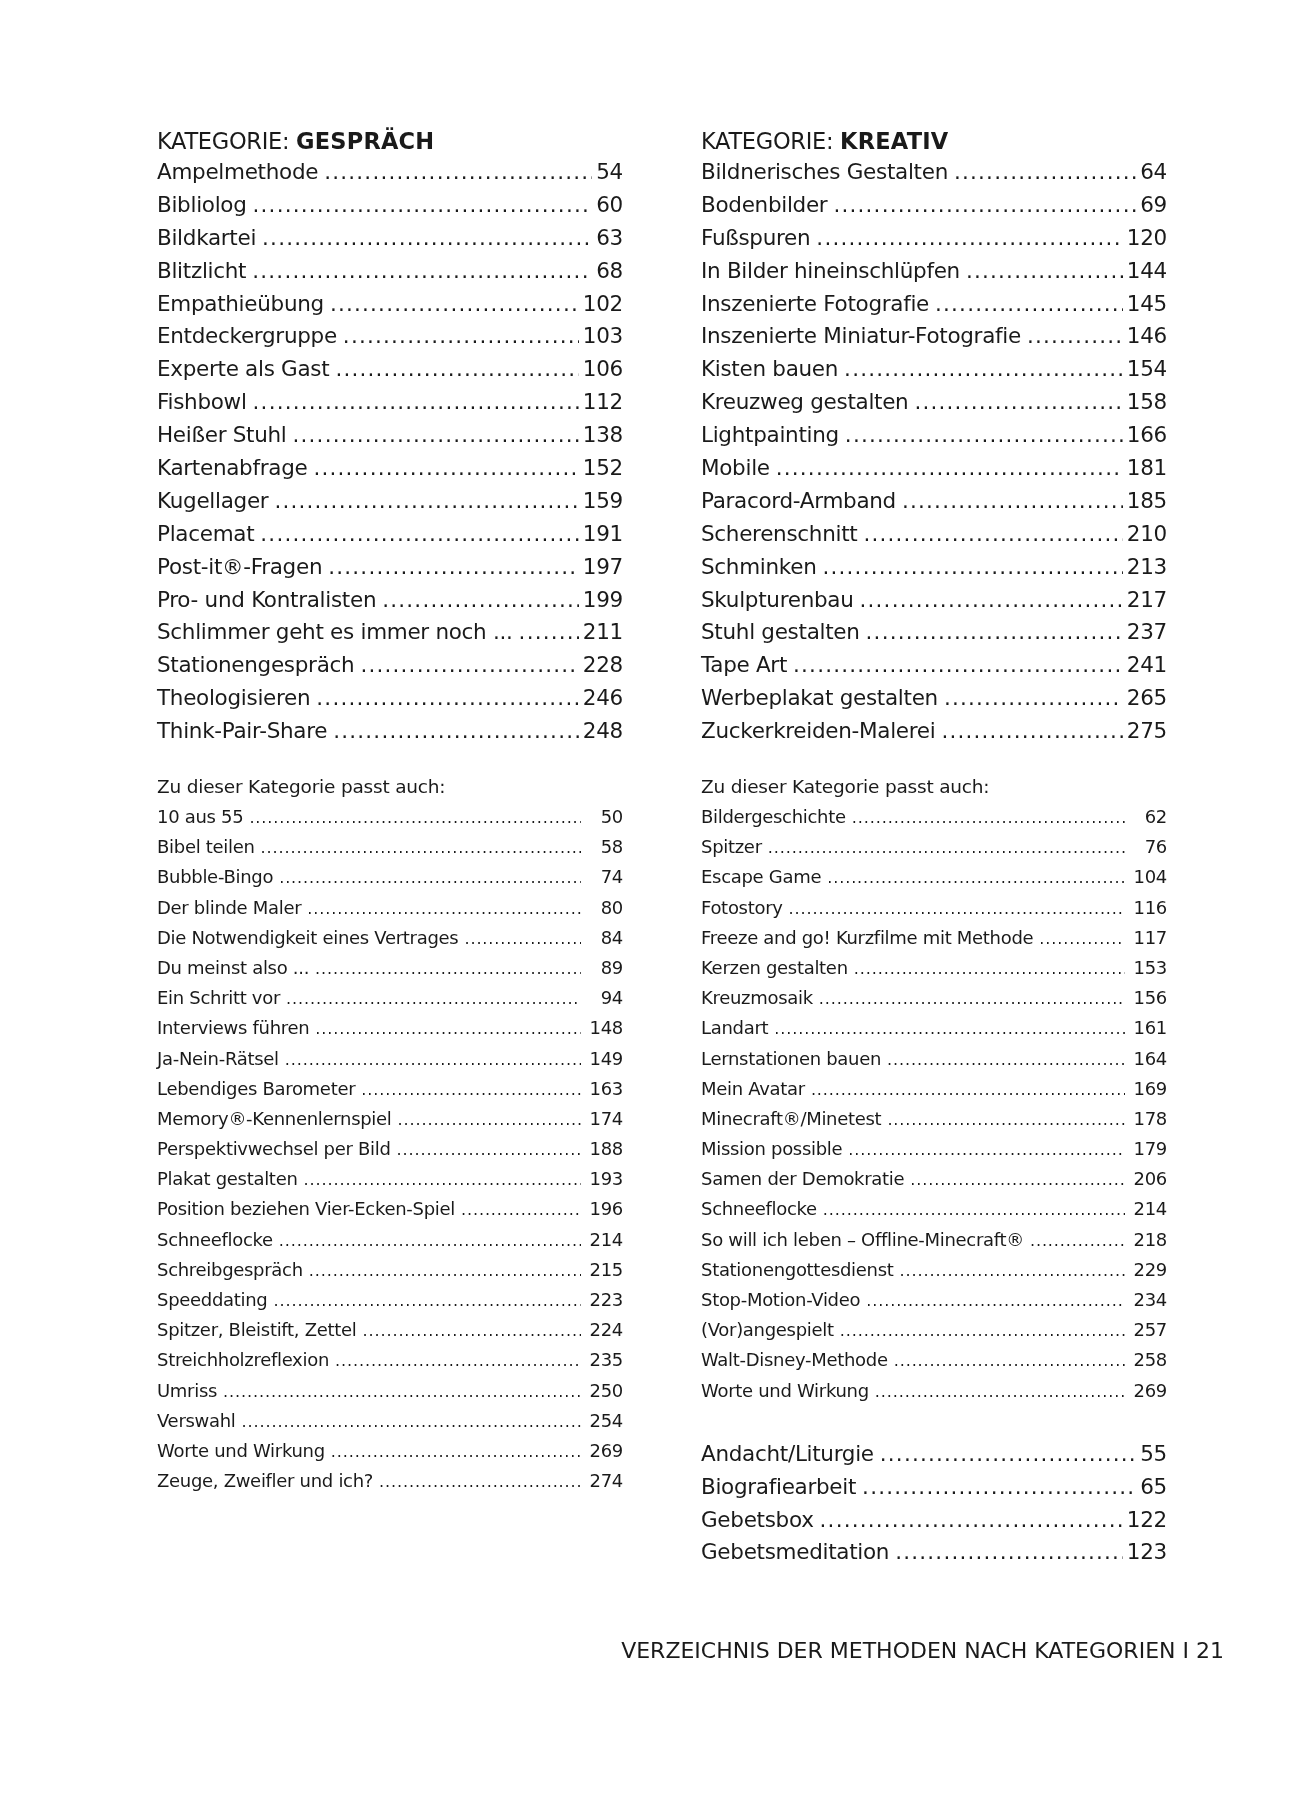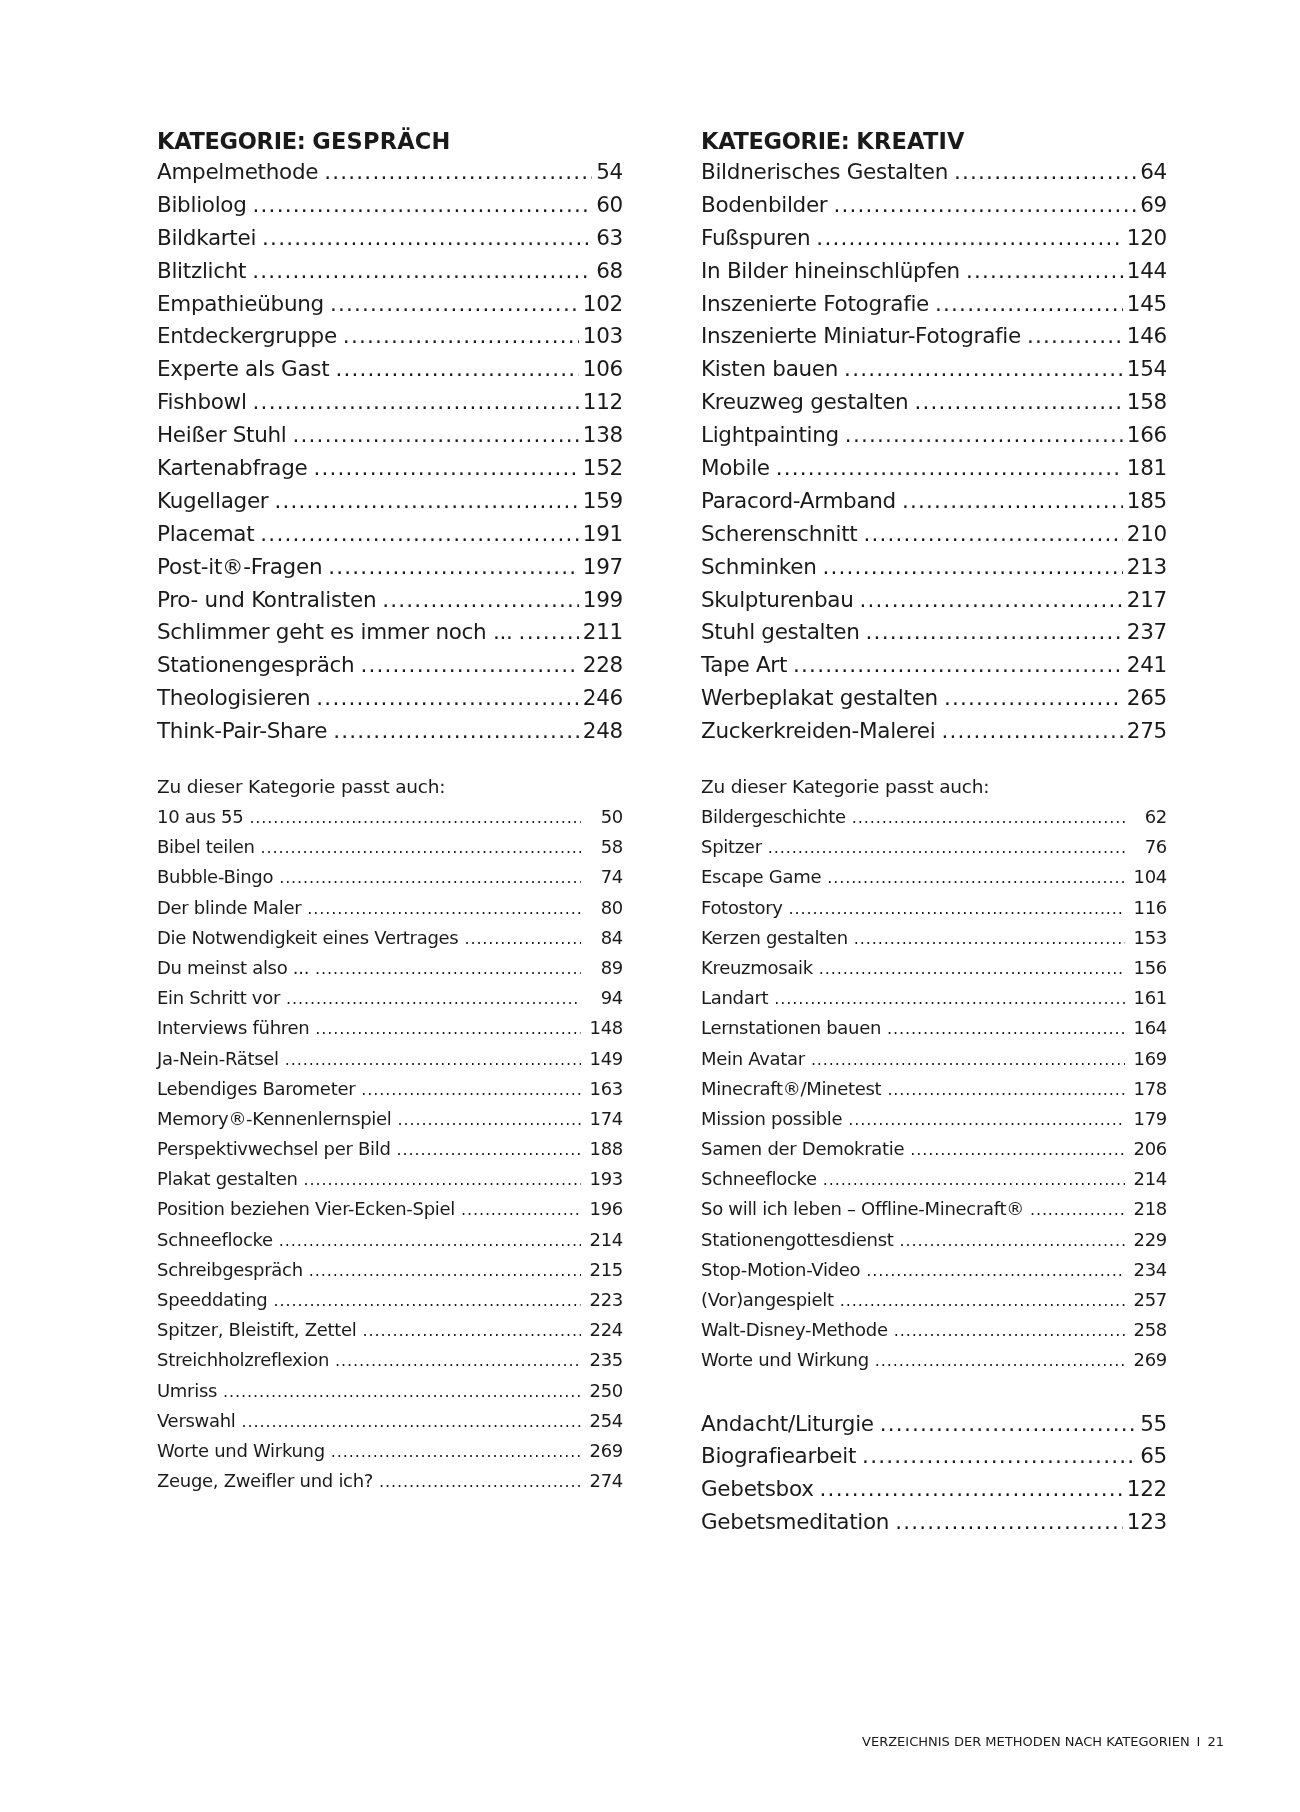--- a/index.html
+++ b/index.html
@@ -2,34 +2,34 @@
 <html><head>
 <meta charset="utf-8">
 <style>
   html, body { margin: 0; padding: 0; background: #ffffff; }
   body { width: 1300px; height: 1812px; position: relative; overflow: hidden;
          font-family: "DejaVu Sans", sans-serif; color: #1a1a1a; }
   .col { position: absolute; top: 126px; width: 466px; }
   .col-left { left: 157px; }
   .col-right { left: 660px; margin-left: 41px; }
   .cat-title { font-size: 22.5px; line-height: 30px; height: 30px; white-space: nowrap; letter-spacing: -0.3px; }
-  .cat-title .cat-prefix { font-weight: bold; }
+  .cat-title .cat-prefix { font-weight: normal; }
   .cat-title .cat-name { font-weight: bold; letter-spacing: 0.2px; text-align: center; }
   .entries { margin: 0; padding: 0; list-style: none; }
   .entry { display: flex; align-items: baseline; font-size: 21.5px; line-height: 32.9px; height: 32.9px; white-space: nowrap; letter-spacing: -0.3px; }
   .entry .name { flex: 0 0 auto; }
   .entry .dots { flex: 1 1 auto; overflow: hidden; margin: 0 4px 0 6px; letter-spacing: 1.2px; color: #1a1a1a; }
   .entry .dots::after { content: "....................................................................................................................................."; }
   .entry .page { flex: 0 0 auto; text-align: right; min-width: 24px; }
   .also-title { font-size: 18.5px; font-weight: normal; line-height: 30px; margin-top: 24px; white-space: nowrap; letter-spacing: -0.2px; }
   .also .entry { font-size: 18px; line-height: 30.2px; height: 30.2px; }
   .also .entry .dots { letter-spacing: 0.9px; font-size: 16px; margin: 0 6px 0 6px; }
   .also .entry .page { min-width: 36px; }
   .sep-gap { height: 32px; }
-  .footer { position: absolute; right: 76px; top: 1734px; font-size: 13px; letter-spacing: 0px; white-space: nowrap; }
+  .footer { position: absolute; right: 76px; top: 1638px; font-size: 22px; letter-spacing: 0px; white-space: nowrap; }
   .footer .bar { margin: 0 7px; }
 </style>
 </head>
 <body>
 
 <div class="col col-left">
   <div class="cat-title">
     <span class="cat-prefix">KATEGORIE:</span>
     <span class="cat-name">GESPRÄCH</span>
   </div>
@@ -360,20 +360,25 @@
         <span class="name">Escape Game</span>
         <span class="dots"></span>
         <span class="page">104</span>
       </li>
       <li class="entry">
         <span class="name">Fotostory</span>
         <span class="dots"></span>
         <span class="page">116</span>
       </li>
       <li class="entry">
+        <span class="name">Freeze and go! Kurzfilme mit Methode</span>
+        <span class="dots"></span>
+        <span class="page">117</span>
+      </li>
+      <li class="entry">
         <span class="name">Kerzen gestalten</span>
         <span class="dots"></span>
         <span class="page">153</span>
       </li>
       <li class="entry">
         <span class="name">Kreuzmosaik</span>
         <span class="dots"></span>
         <span class="page">156</span>
       </li>
       <li class="entry">

